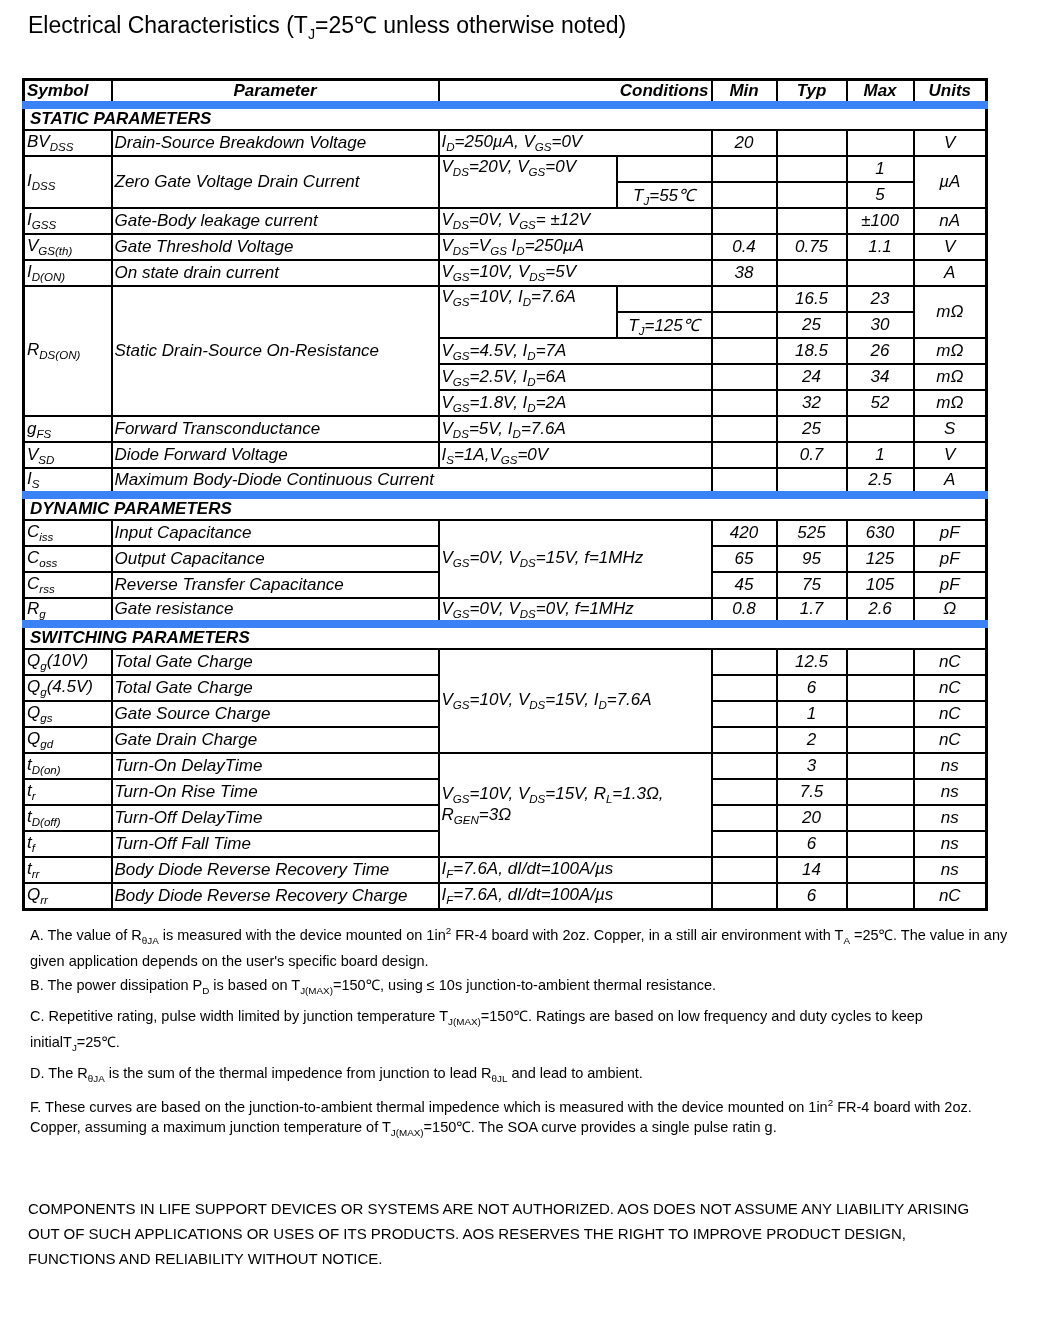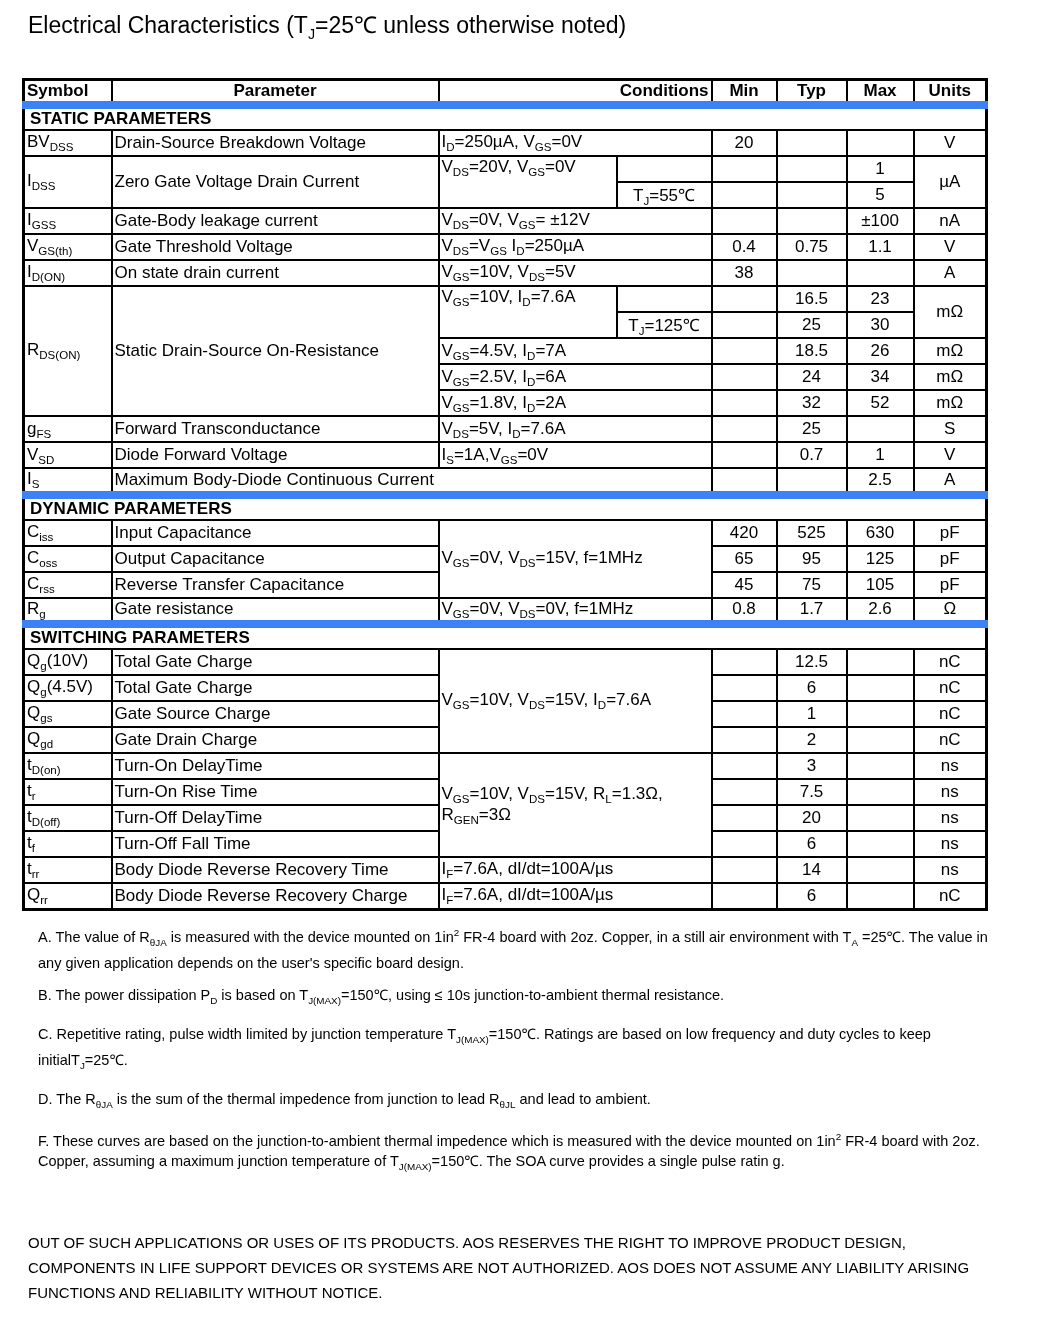--- a/index.html
+++ b/index.html
@@ -18,20 +18,21 @@
     margin: 0 0 16px 6px;
   }
   .title sub { font-size: 62%; }
 
   table.ec {
     border-collapse: collapse;
     table-layout: fixed;
     width: 963px;
     margin-top: 36px;
     border: 3px solid #000;
+    font-style: italic;
   }
   col.c-sym   { width: 88px; }
   col.c-par   { width: 327px; }
   col.c-conda { width: 178px; }
   col.c-condb { width: 95px; }
   col.c-min   { width: 65px; }
   col.c-typ   { width: 70px; }
   col.c-max   { width: 67px; }
   col.c-units { width: 73px; }
 
@@ -74,21 +75,21 @@
   }
   sub { font-size: 68%; }
   sup { font-size: 68%; }
 
   .footnotes {
     width: 992px;
     margin: 10px 0 0 4px;
     font-size: 14.5px;
     line-height: 20.5px;
   }
-  .footnotes p { margin: 12px; white-space: normal; }
+  .footnotes p { margin: 4px; white-space: normal; }
 
   .disclaimer {
     margin: 52px 0 0 6px;
     font-size: 15px;
     line-height: 25px;
   }
 </style>
 </head>
 <body>
 
@@ -384,18 +385,18 @@
 
   <div class="footnotes">
     <p>A. The value of R<sub>θJA</sub> is measured with the device mounted on 1in<sup>2</sup> FR-4 board with 2oz. Copper, in a still air environment with T<sub>A</sub> =25℃. The value in any given application depends on the user's specific board design.</p>
     <p>B. The power dissipation P<sub>D</sub> is based on T<sub>J(MAX)</sub>=150℃, using ≤ 10s junction-to-ambient thermal resistance.</p>
     <p>C.  Repetitive rating, pulse width limited by junction temperature T<sub>J(MAX)</sub>=150℃. Ratings are based on low frequency and duty cycles to keep initialT<sub>J</sub>=25℃.</p>
     <p>D. The R<sub>θJA</sub> is the sum of the thermal impedence from junction to lead R<sub>θJL</sub> and lead to ambient.</p>
     <p>F. These curves are based on the junction-to-ambient thermal impedence which is measured with the device mounted on 1in<sup>2</sup> FR-4 board with 2oz. Copper, assuming a maximum junction temperature of T<sub>J(MAX)</sub>=150℃. The SOA curve provides a single pulse ratin g.</p>
   </div>
 
   <div class="disclaimer">
+    <div>COMPONENTS IN LIFE SUPPORT DEVICES OR SYSTEMS ARE NOT AUTHORIZED. AOS DOES NOT ASSUME ANY LIABILITY ARISING</div>
     <div>OUT OF SUCH APPLICATIONS OR USES OF ITS PRODUCTS.  AOS RESERVES THE RIGHT TO IMPROVE PRODUCT DESIGN,</div>
-    <div>COMPONENTS IN LIFE SUPPORT DEVICES OR SYSTEMS ARE NOT AUTHORIZED. AOS DOES NOT ASSUME ANY LIABILITY ARISING</div>
     <div>FUNCTIONS AND RELIABILITY WITHOUT NOTICE.</div>
   </div>
 
 </div>
 
 </body></html>

